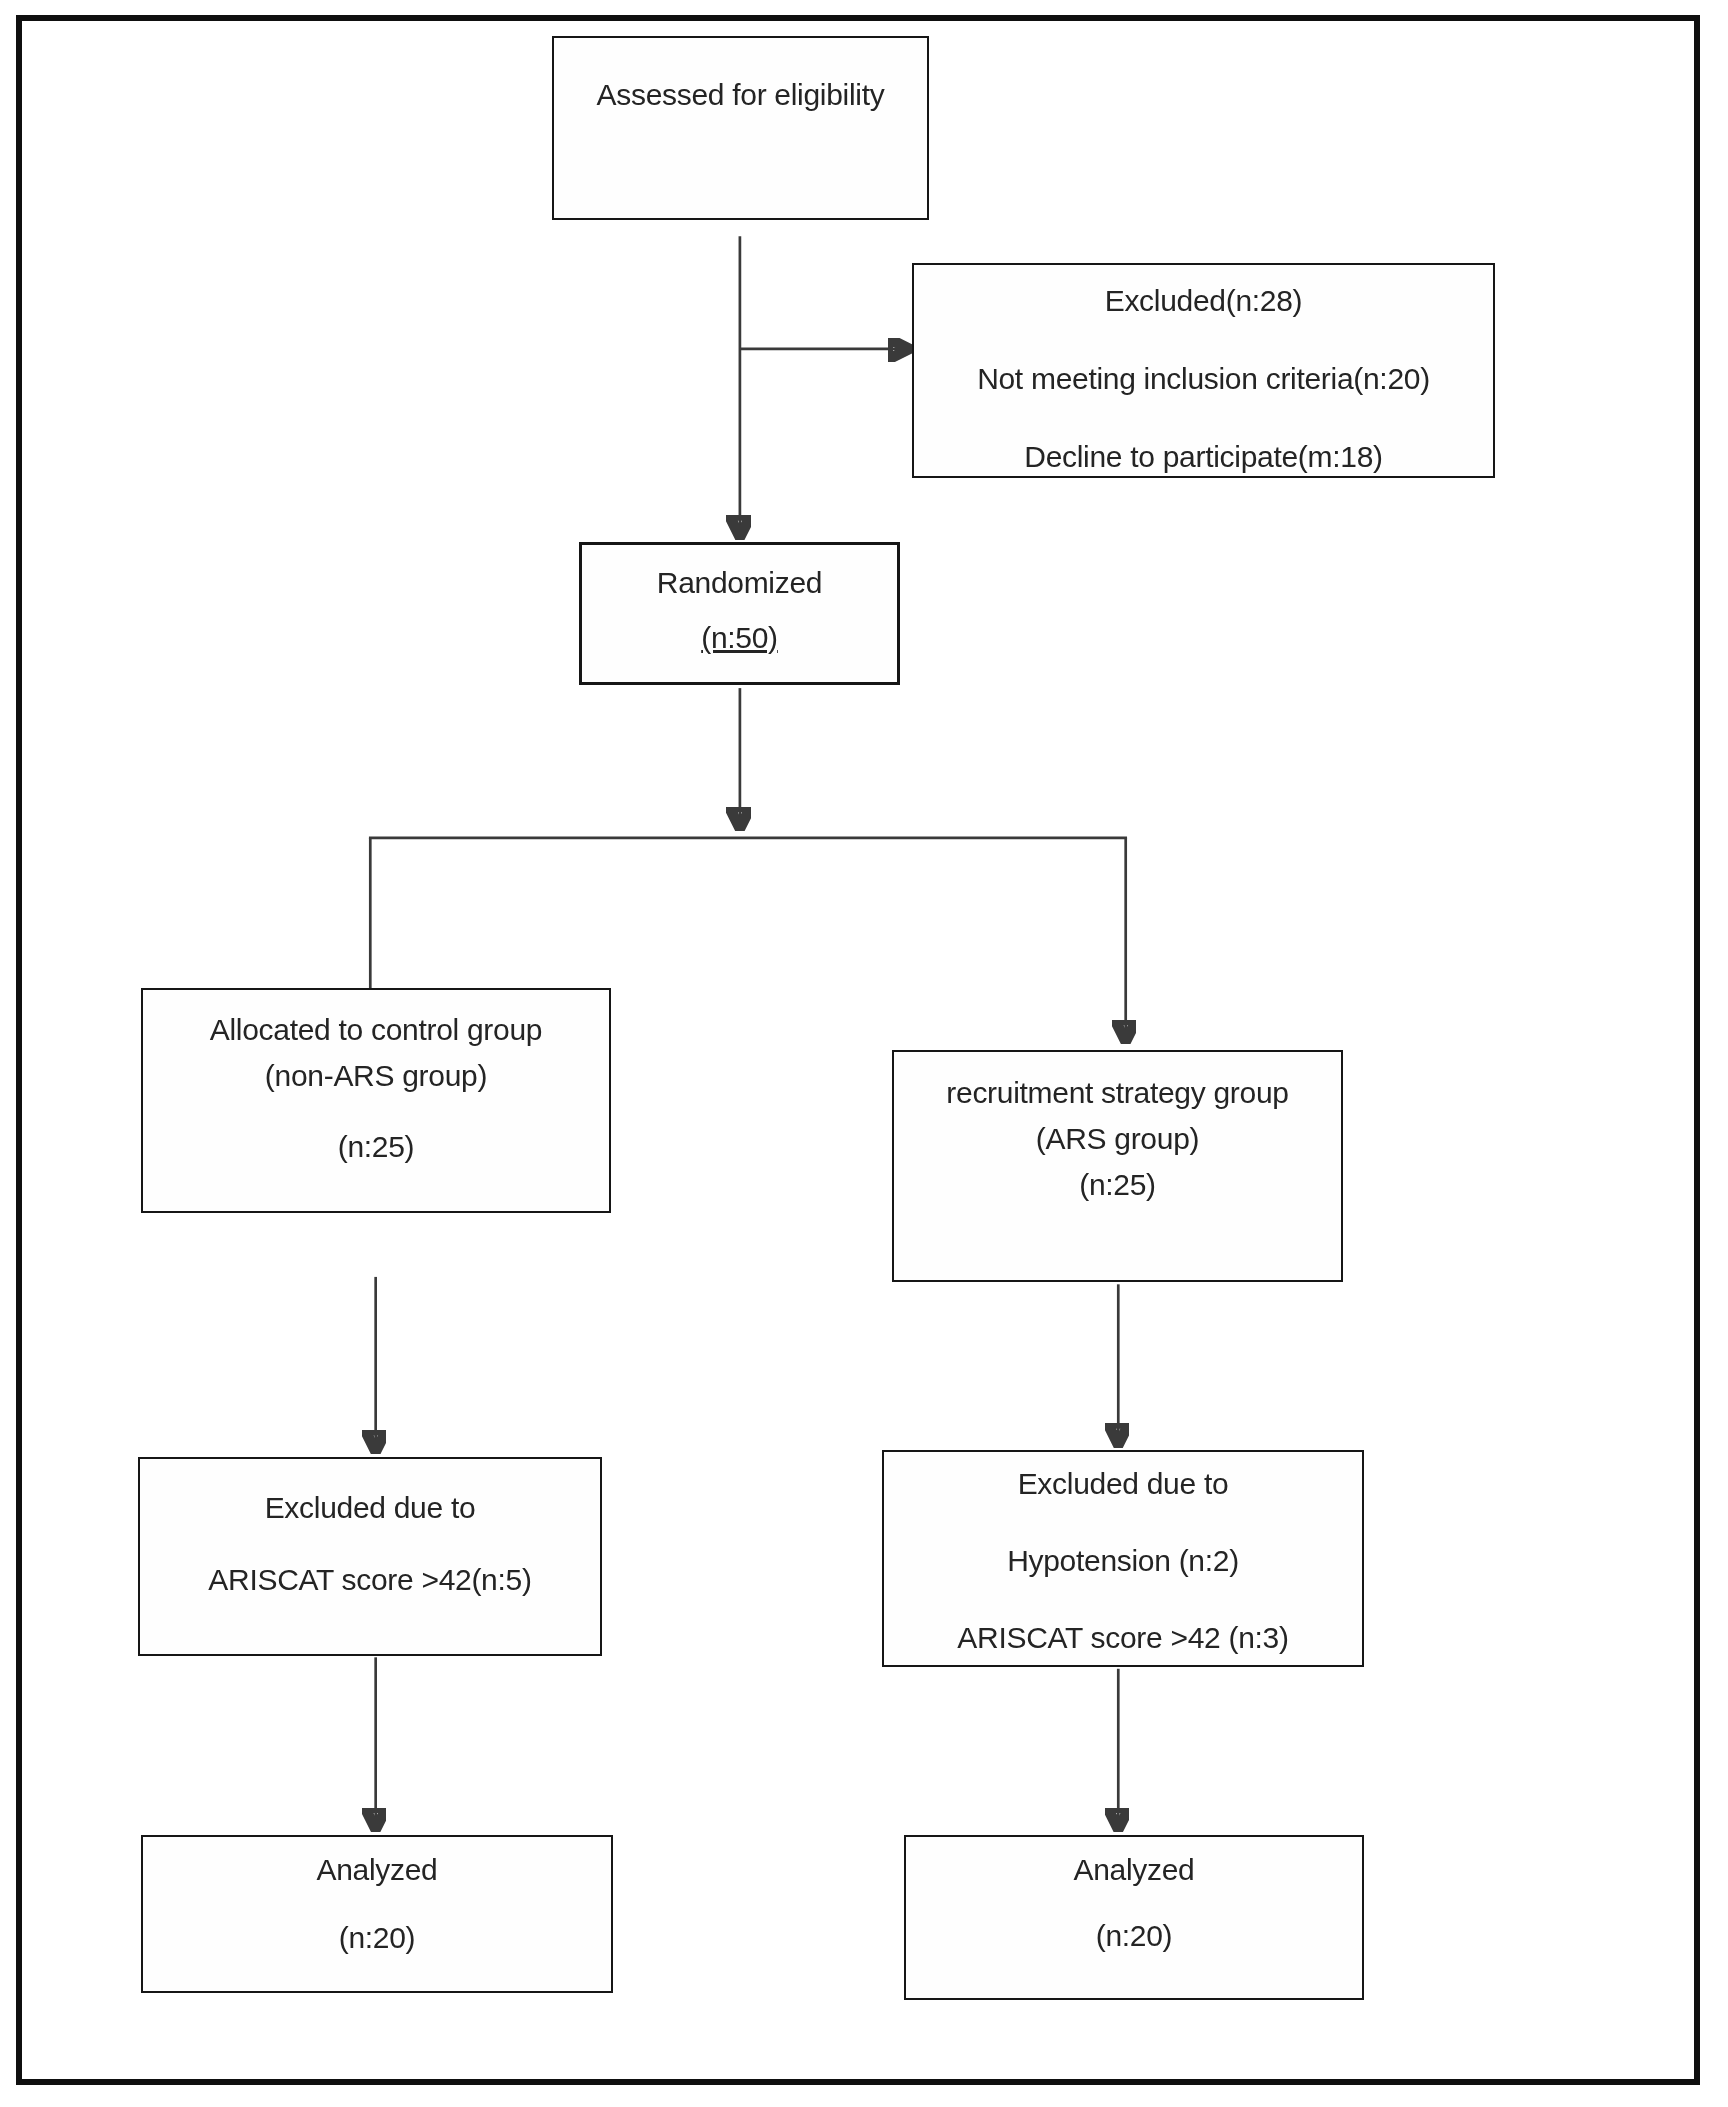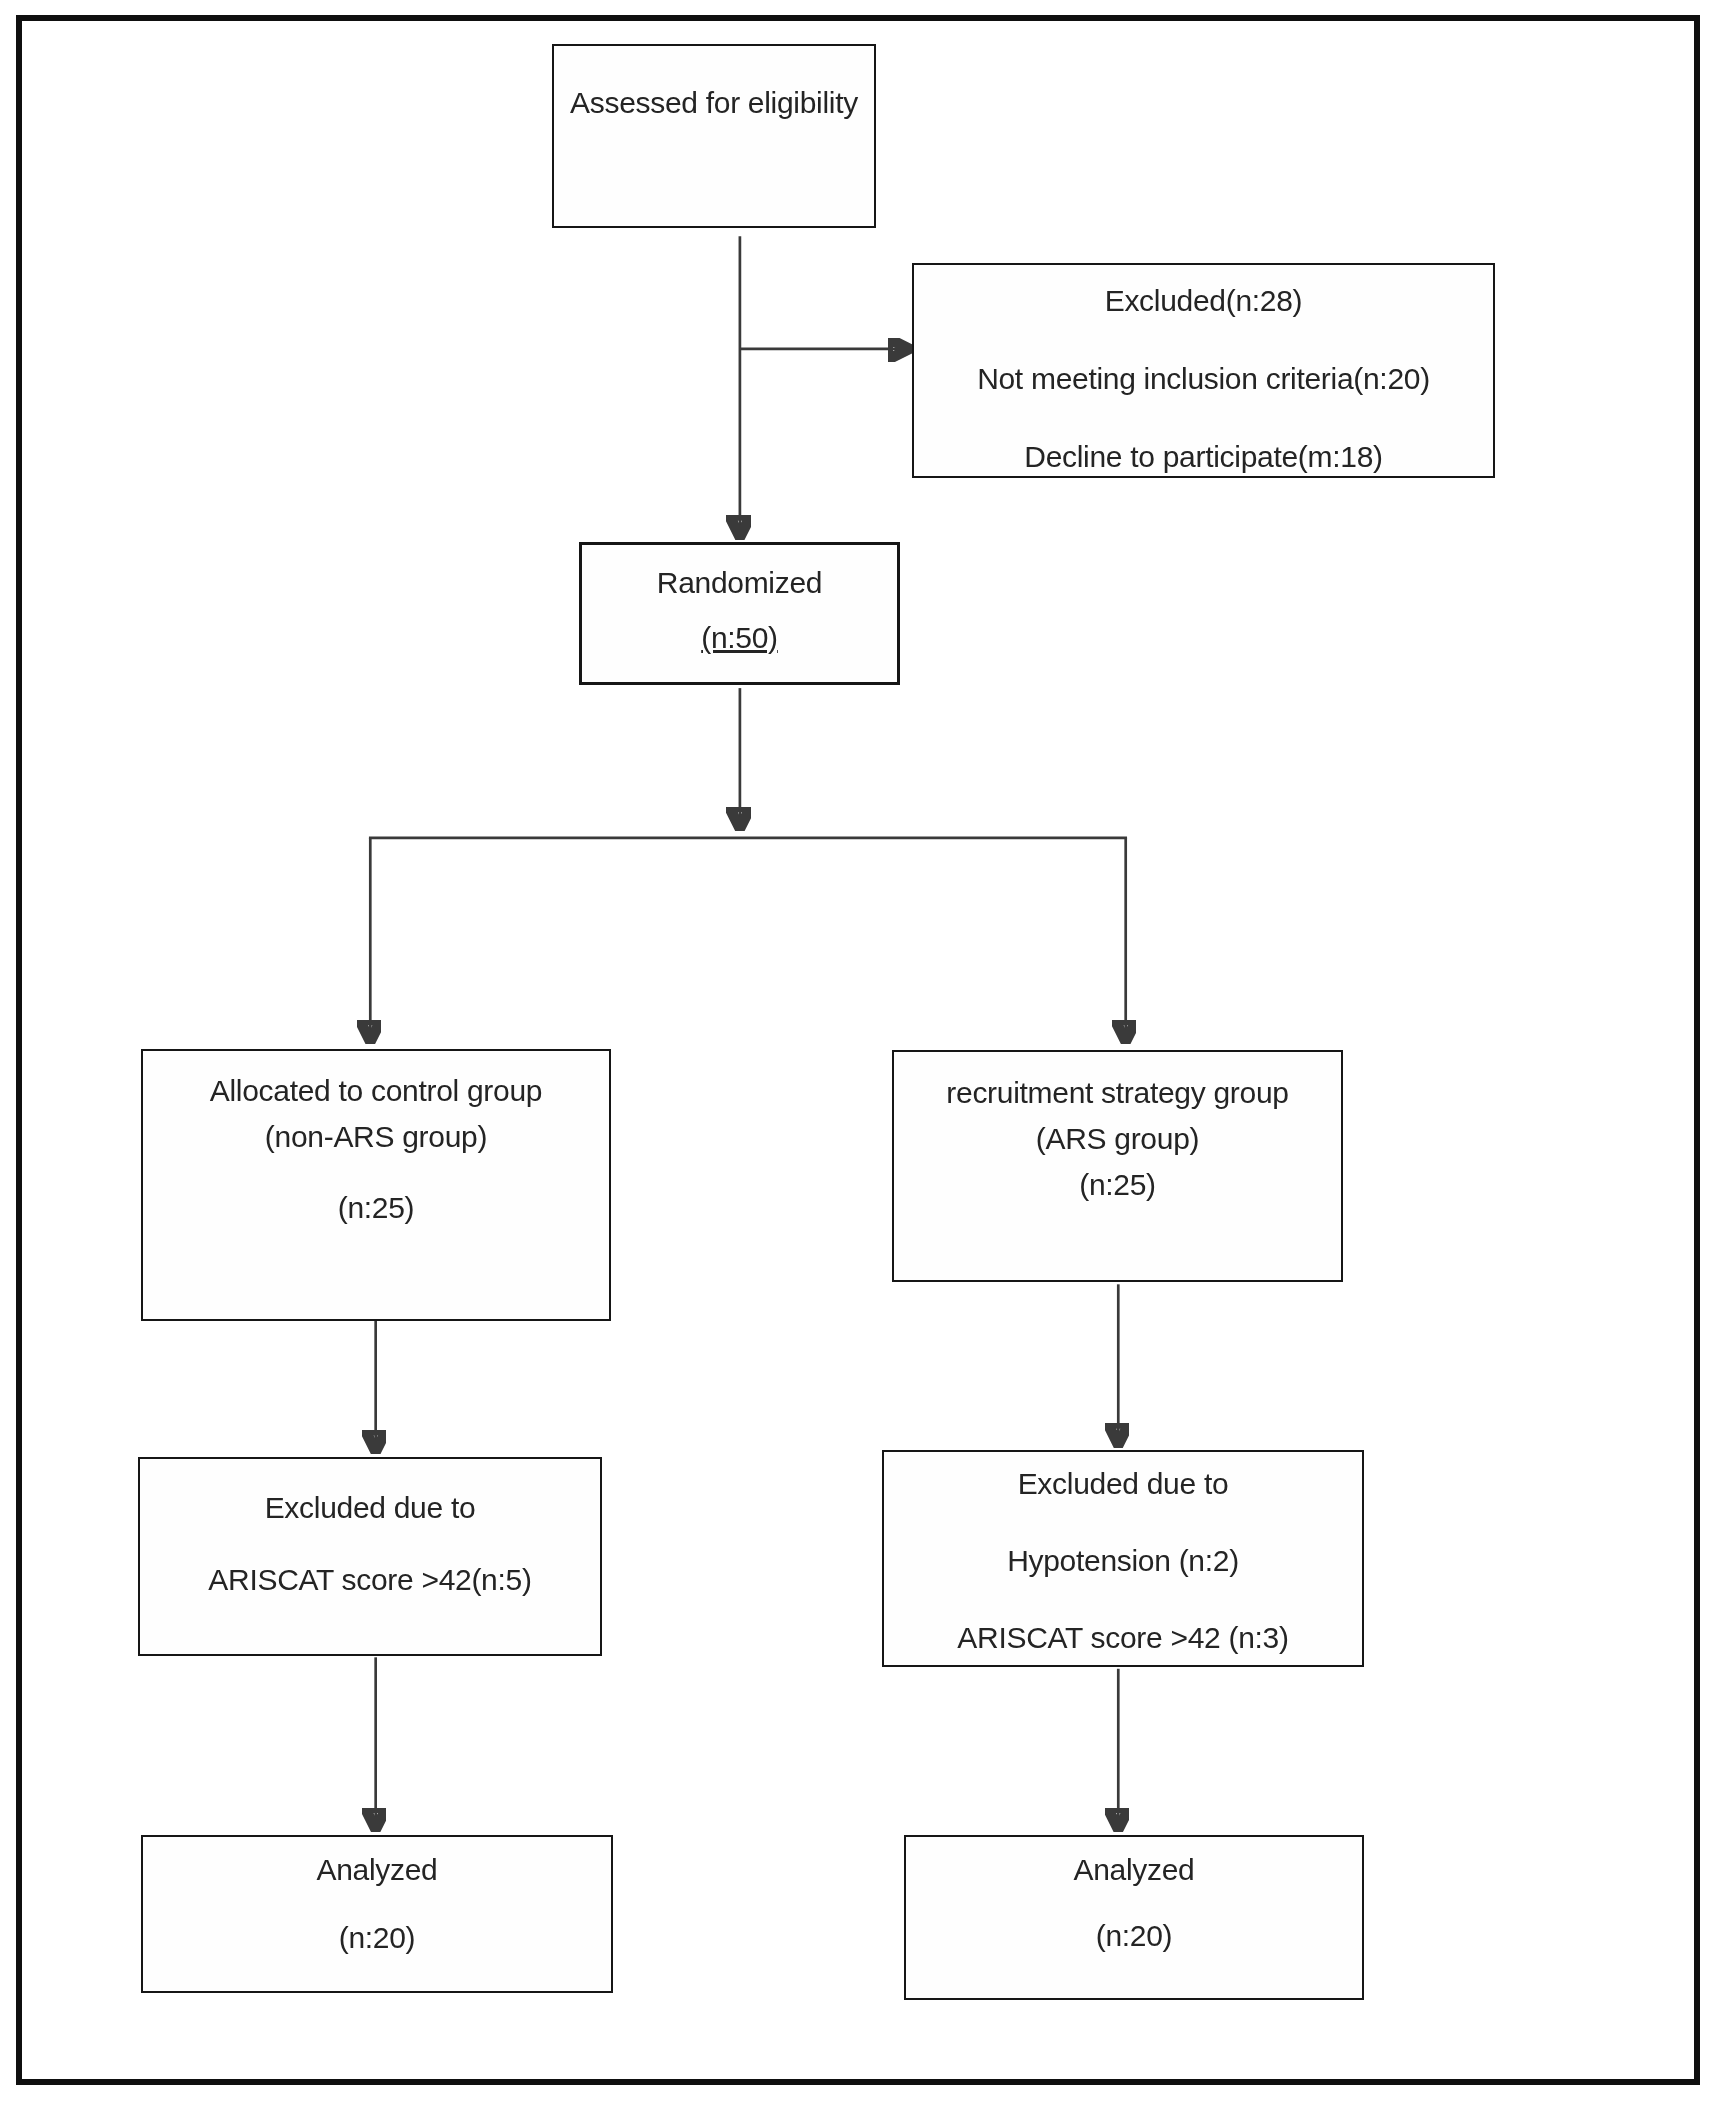--- a/index.html
+++ b/index.html
@@ -43,30 +43,30 @@
   .line {
     font-size: 30px;
     line-height: 46px;
     letter-spacing: -0.3px;
     color: #242424;
     text-align: center;
     white-space: nowrap;
   }
 
   
-  #box-assessed          { left: 552px;  top: 44px;   width: 324px; height: 184px; padding-top: 34px; }
+  #box-assessed          { left: 552px;  top: 36px;   width: 377px; height: 184px; padding-top: 34px; }
   #box-assessed .line:nth-child(2) { margin-top: 28px; }
 
   #box-excluded-top      { left: 912px; top: 263px;  width: 583px; height: 215px; padding-top: 13px; }
   #box-excluded-top .line:nth-child(n+2) { margin-top: 32px; }
 
   #box-randomized        { left: 579px;  top: 542px;  width: 321px; height: 143px; padding-top: 15px; border-width: 3.4px; }
   #box-randomized .line:nth-child(2) { margin-top: 9px; text-decoration: underline; }
 
-  #box-alloc-control     { left: 141px;  top: 1049px; width: 470px; height: 272px; padding-top: 17px; }
+  #box-alloc-control     { left: 141px;  top: 988px; width: 470px; height: 225px; padding-top: 17px; }
   #box-alloc-control .line:nth-child(3) { margin-top: 25px; }
 
   #box-alloc-ars         { left: 892px; top: 1050px; width: 451px; height: 232px; padding-top: 17.5px; }
   #box-alloc-ars .line:nth-child(4) { margin-top: 21.6px; }
 
   #box-excluded-control  { left: 138px;  top: 1457px; width: 464px; height: 199px; padding-top: 26px; }
   #box-excluded-control .line:nth-child(2) { margin-top: 26px; }
 
   #box-excluded-ars      { left: 882px; top: 1450px; width: 482px; height: 217px; padding-top: 9.4px; }
   #box-excluded-ars .line:nth-child(n+2) { margin-top: 31px; }

